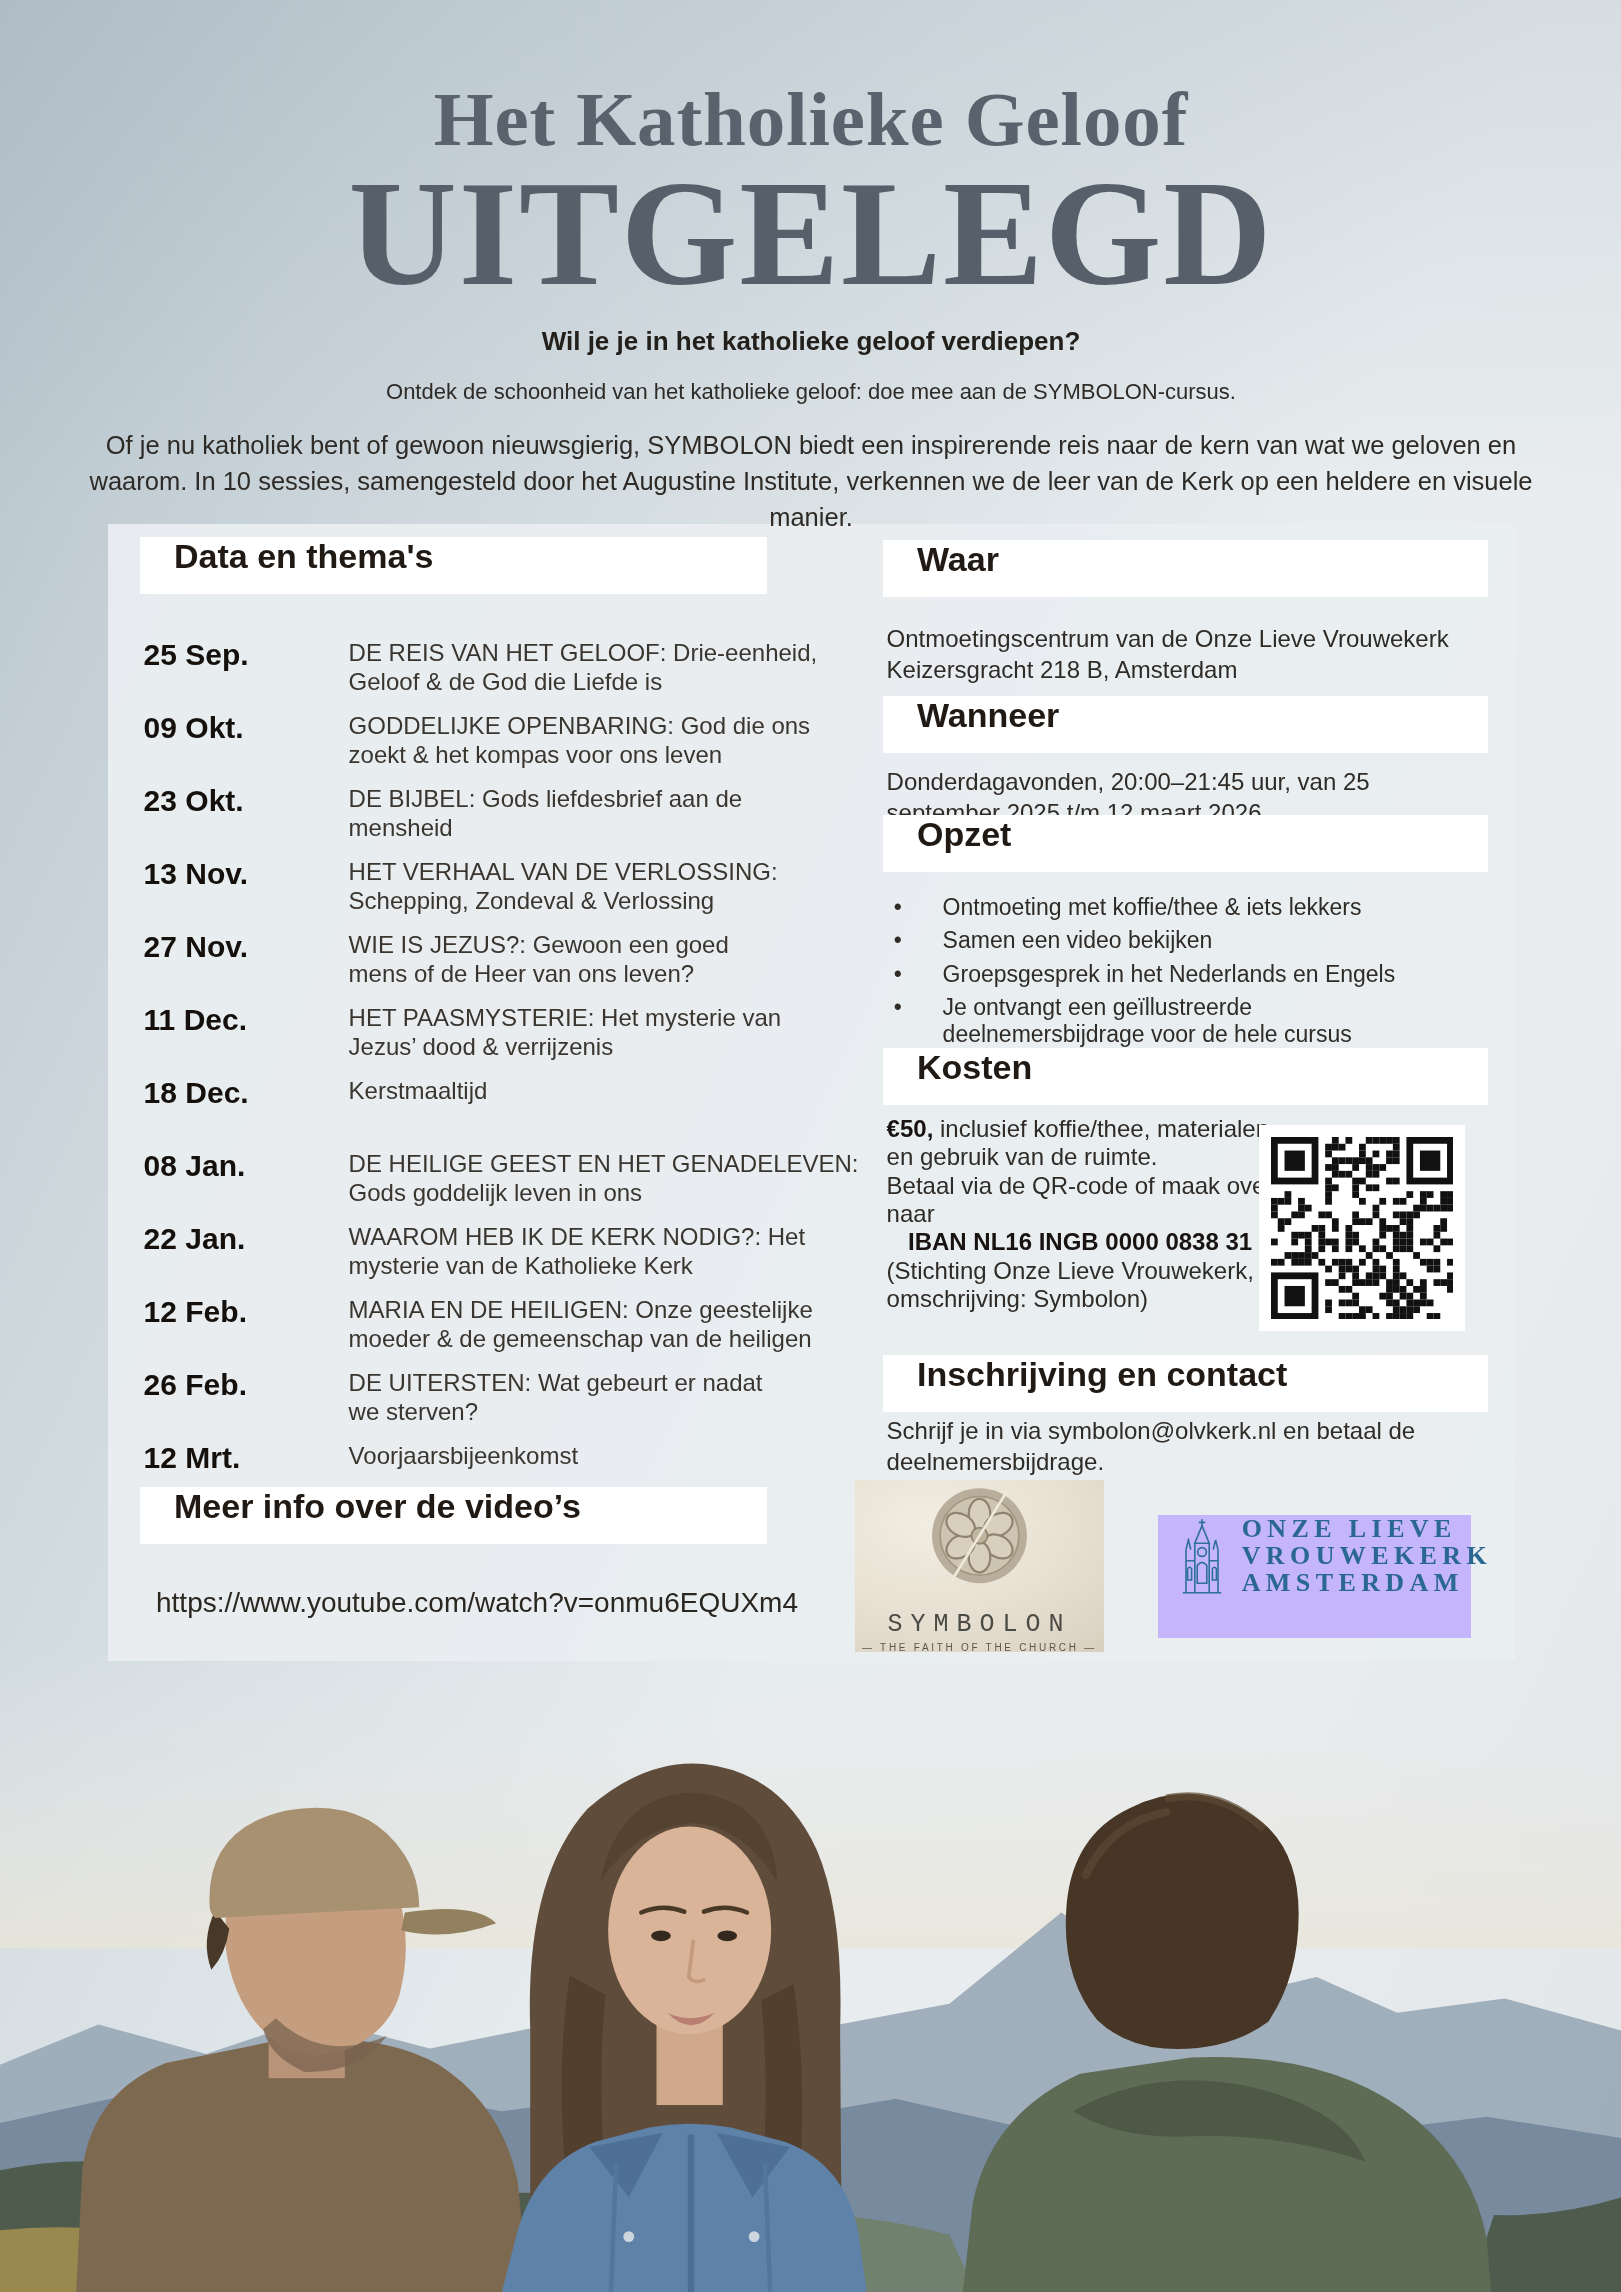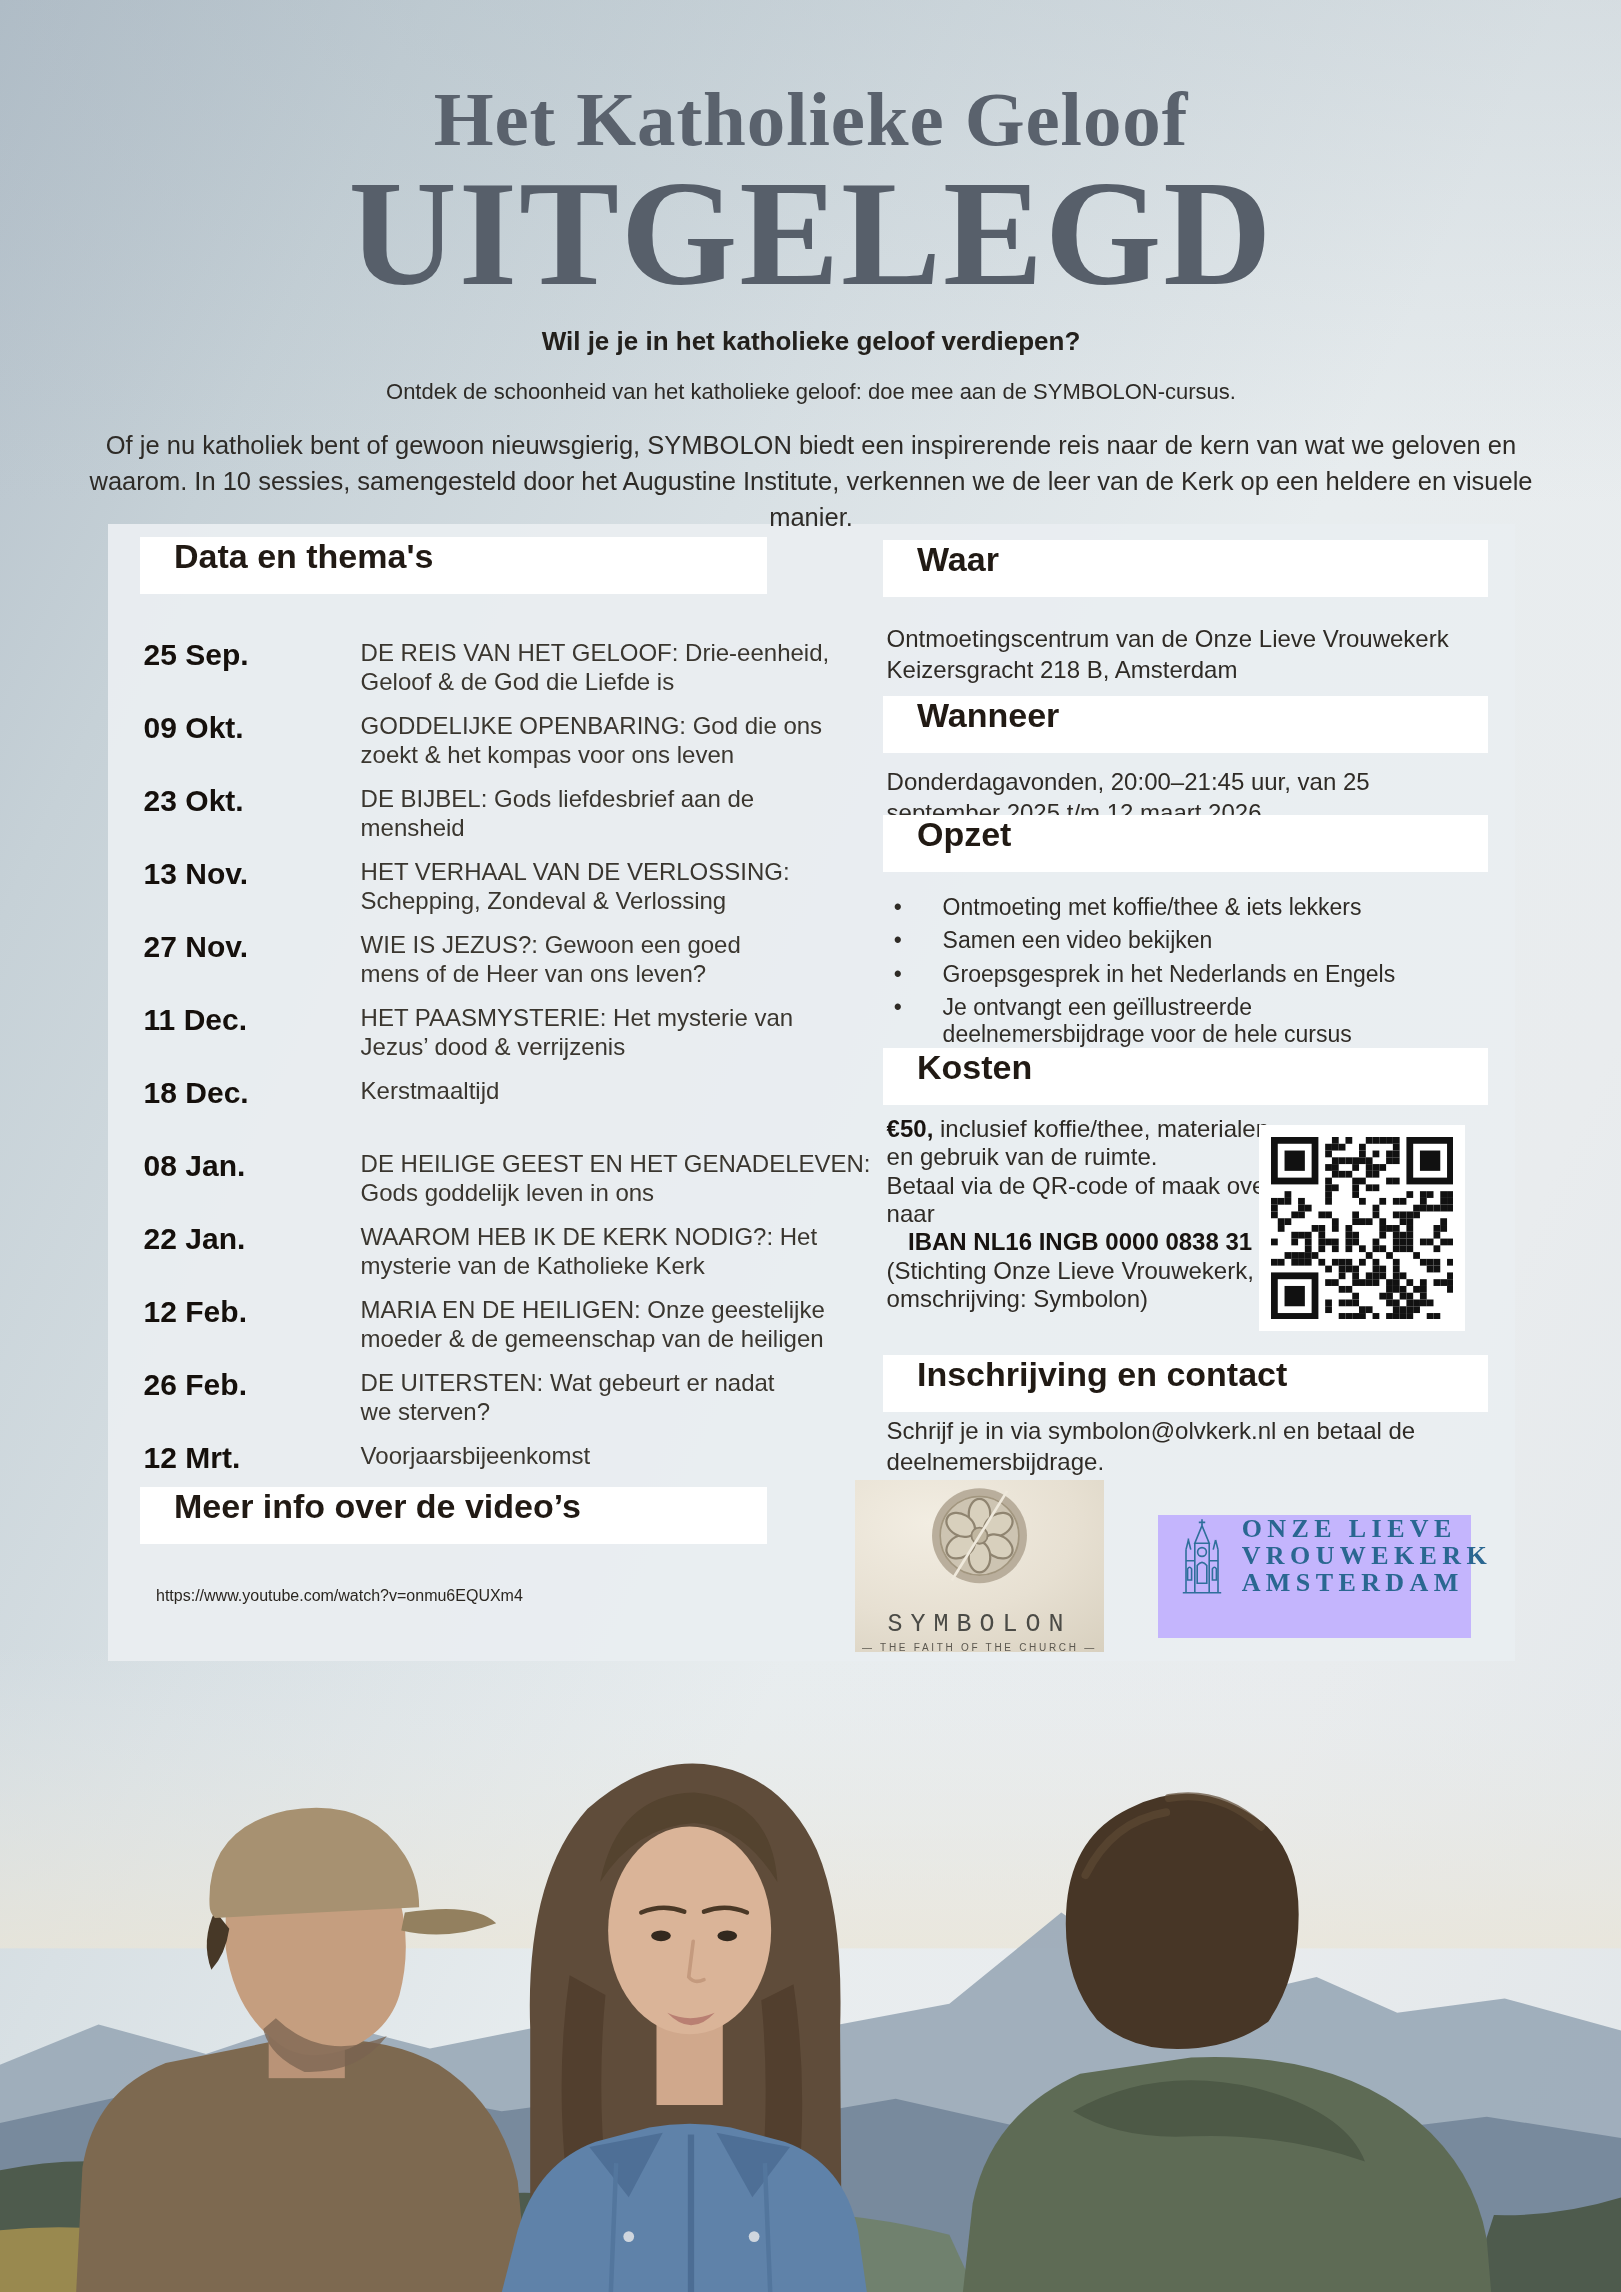--- a/index.html
+++ b/index.html
@@ -21,27 +21,27 @@
   .intro-2{margin:23px auto 0;width:1483px;font-size:25.5px;line-height:1.4;color:#2e2b27;}
   
   .panel{position:absolute;left:108px;top:524px;width:1407px;height:1137px;z-index:3;
          background:rgba(233,237,240,0.96);}
   .whitebar{position:absolute;background:#fff;height:57px;display:flex;
             padding-left:34px;box-sizing:border-box;font-size:34px;font-weight:700;color:#211a14;}
   
   .col-left{position:absolute;left:32px;top:0;width:716px;height:100%;}
   .bar-schedule{top:13.4px;left:0;width:627px;}
   .schedule{position:absolute;top:114px;left:3.6px;}
-  .srow{display:flex;height:73px;gap:12px;}
+  .srow{display:flex;height:73px;}
   .srow:last-child{height:auto;}
   .sdate{width:205px;font-size:30px;font-weight:700;color:#15100c;flex:none;}
   .stopic{font-size:24px;line-height:1.22;color:#3a362f;}
   .stopic span{display:block;white-space:nowrap;}
   .bar-video{top:963px;left:0;width:627px;}
-  .url{position:absolute;top:1063px;left:16px;font-size:16px;color:#2a2620;}
+  .url{position:absolute;top:1063px;left:16px;font-size:28px;color:#2a2620;}
   
   .col-right{position:absolute;left:775px;top:0;width:605px;height:100%;}
   .col-right .whitebar{left:0;width:605px;}
   .bar-waar{top:16px;} .bar-wanneer{top:172px;} .bar-opzet{top:291px;}
   .bar-kosten{top:524px;} .bar-contact{top:831px;}
   .rtext{position:absolute;left:3.6px;font-size:24px;line-height:1.3;color:#2f2b26;}
   .waar-text{top:99px;width:591px;}
   .waar-text span{display:block;}
   .wanneer-text{top:242px;width:587px;}
   .opzet-list{position:absolute;top:370px;left:3.6px;width:573px;margin:0;padding:0;list-style:none;

